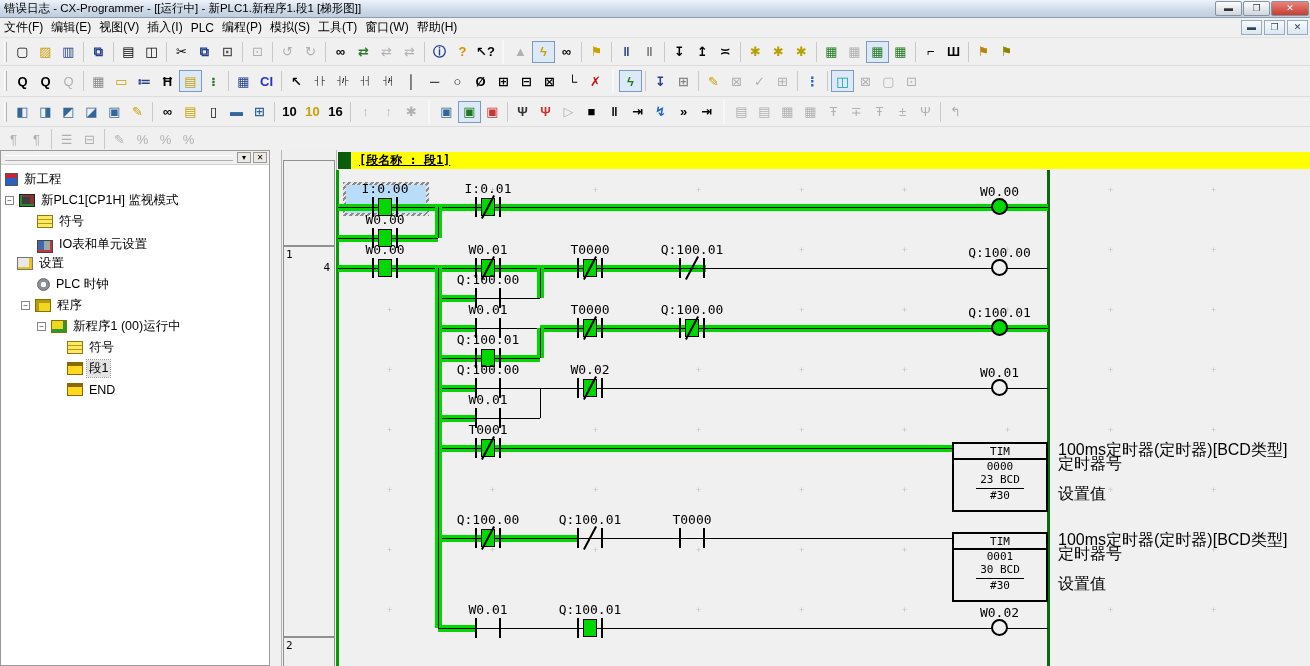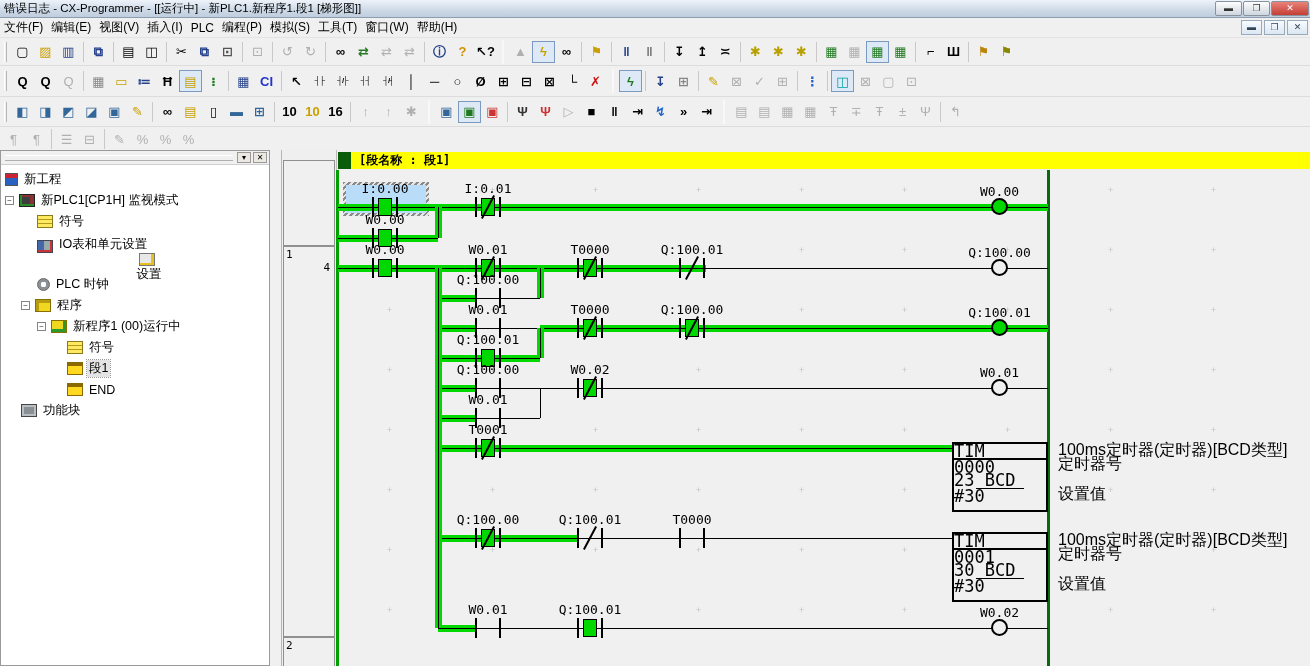--- a/index.html
+++ b/index.html
@@ -82,21 +82,21 @@
   .contact .bar{position:absolute;top:0;width:2px;height:20px;background:#000}
   .contact .bar.l{left:0}.contact .bar.r{right:0}
   .contact .box{position:absolute;left:6px;right:6px;top:1px;bottom:1px}
   .contact.on .box{background:#00d800;border:1px solid #000}
   .contact .slash{display:none}
   .contact.nc .slash{display:block;position:absolute;left:12px;top:-3px;width:2px;height:26px;background:#000;transform:rotate(28deg)}
   .elabel{position:absolute;bottom:100%;left:50%;transform:translateX(-50%);margin-bottom:1px;white-space:nowrap;
     font-family:"DejaVu Sans Mono",monospace;font-size:13px}
   .coil{position:absolute;width:17px;height:17px;border:2px solid #000;border-radius:50%;background:#f0f0f0}
   .coil.on{background:#00d800}
-  .timbox{position:absolute;background:#f0f0f0;border:2px solid #000;font-family:"DejaVu Sans Mono",monospace;font-size:17px;}
+  .timbox{position:absolute;background:#f0f0f0;border:2px solid #000;font-family:"DejaVu Sans Mono",monospace;font-size:11px;text-align:center}
   .timbox .tt{height:16px;line-height:15px;border-bottom:2px solid #000}
   .timbox .ln{line-height:12px;margin-top:1px}
   .timbox .hr{width:48px;height:1px;background:#000;margin:2px auto 1px}
   .tann{position:absolute;font-size:16px;white-space:nowrap}
   #sel-rect{position:absolute;background:#b9dcf9;border:3px solid;z-index:0;
     border-image:repeating-linear-gradient(135deg,#8a8a8a 0 2px,#e6e6e6 2px 4px) 3}
   .z1{z-index:1}.z2{z-index:2}
 </style>
 </head>
 <body>
@@ -558,21 +558,21 @@
           <span class="tlabel">新PLC1[CP1H] 监视模式</span>
         </div>
         <div class="trow" style="padding-left: 36px;">
           <span class="ticon ti-sym"></span>
           <span class="tlabel">符号</span>
         </div>
         <div class="trow" style="padding-left: 36px; align-items: flex-end;">
           <span class="ticon ti-io"></span>
           <span class="tlabel">IO表和单元设置</span>
         </div>
-        <div class="trow" style="padding-left: 28px; flex-direction: column;">
+        <div class="trow" style="padding-left: 16px;">
           <span class="ticon ti-set"></span>
           <span class="tlabel">设置</span>
         </div>
         <div class="trow" style="padding-left: 36px;">
           <span class="ticon ti-clock"></span>
           <span class="tlabel">PLC 时钟</span>
         </div>
         <div class="trow" style="padding-left: 20px;">
           <span class="texp">−</span>
           <span class="ticon ti-prog"></span>
@@ -587,24 +587,20 @@
           <span class="ticon ti-sym"></span>
           <span class="tlabel">符号</span>
         </div>
         <div class="trow selected" style="padding-left: 66px;">
           <span class="ticon ti-sec"></span>
           <span class="tlabel">段1</span>
         </div>
         <div class="trow" style="padding-left: 66px;">
           <span class="ticon ti-sec"></span>
           <span class="tlabel">END</span>
-        </div>
-        <div class="trow" style="padding-left: 20px;">
-          <span class="ticon ti-fb"></span>
-          <span class="tlabel">功能块</span>
         </div>
       </div>
   </div>
   <div id="splitter"></div>
   <div id="ladder">
     <div id="margin-col">
         <div class="mcell" style="top: 10px; height: 86px;">
           <span class="num"></span>
           <span class="step"></span>
         </div>
@@ -683,21 +679,21 @@
       <span class="cross" style="left: 826px; top: 456px;">+</span>
       <span class="cross" style="left: 929px; top: 36px;">+</span>
       <span class="cross" style="left: 929px; top: 96px;">+</span>
       <span class="cross" style="left: 929px; top: 156px;">+</span>
       <span class="cross" style="left: 929px; top: 216px;">+</span>
       <span class="cross" style="left: 929px; top: 276px;">+</span>
       <span class="cross" style="left: 929px; top: 336px;">+</span>
       <span class="cross" style="left: 929px; top: 396px;">+</span>
       <span class="cross" style="left: 929px; top: 456px;">+</span>
       <div id="sel-rect" style="left: 61px; top: 32px; width: 86px; height: 34px;"></div>
-      <div class="z1" id="sec-header" style="left: 56px; top: 2px; right: 0px;">
+      <div class="z1" id="sec-header" style="left: 56px; top: 2px; right: 0px; text-decoration: underline;">
         <span class="block"></span>
         <span>[段名称 : 段1]</span>
       </div>
       <div class="bus left z1" style="left: 54px; top: 20px; height: 496px;"></div>
       <div class="bus right z1" style="left: 765px; top: 20px; height: 496px;"></div>
       <div class="wh z1 on" style="left: 56px; width: 710px; top: 57px;"></div>
       <div class="wh z1 on" style="left: 56px; width: 100px; top: 88px;"></div>
       <div class="wh z1 on" style="left: 56px; width: 368px; top: 118px;"></div>
       <div class="wh z1" style="left: 424px; width: 342px; top: 118px;"></div>
       <div class="wh z1 on" style="left: 156px; width: 39px; top: 148px;"></div>

